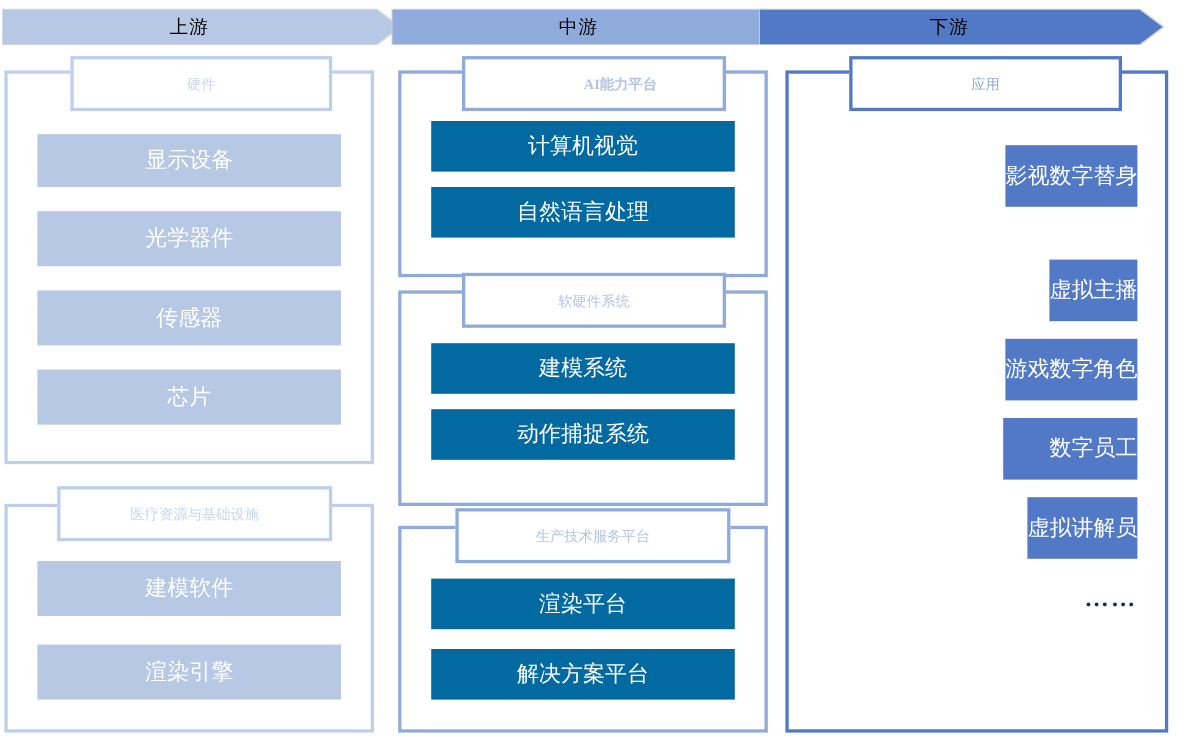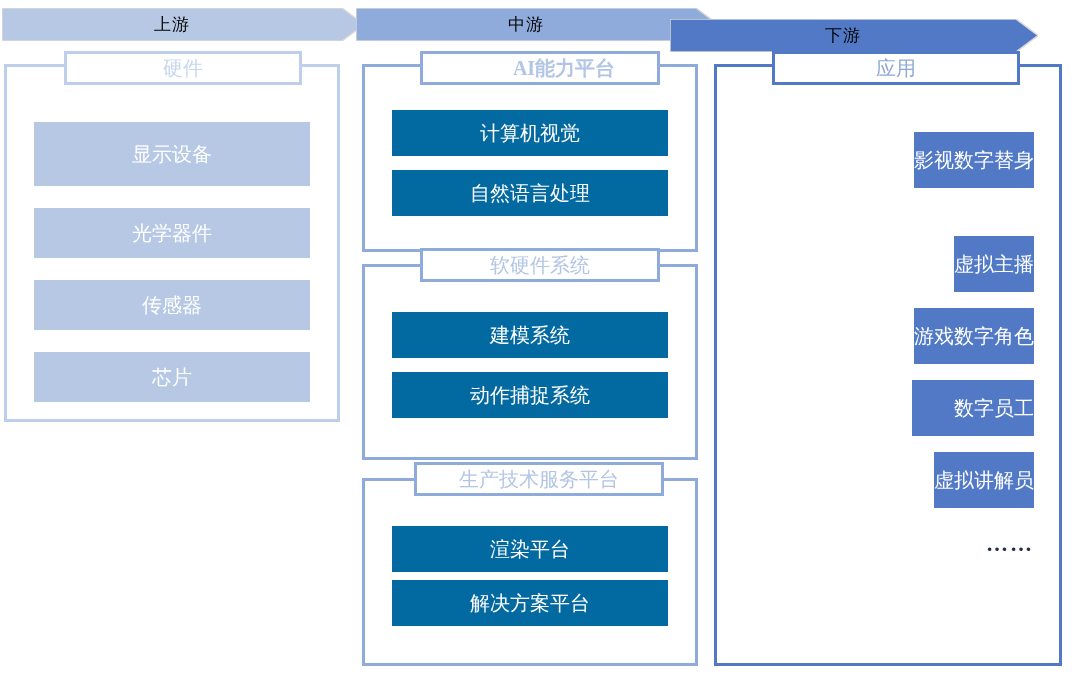--- a/index.html
+++ b/index.html
@@ -41,21 +41,21 @@
     position: relative;
     z-index: 3;
     font-size: 17px;
     color: #000000;
     letter-spacing: 1px;
     line-height: 1;
     padding-right: 22px;
   }
   #chev-up    { left: 2px;   width: 362px; }
   #chev-mid   { left: 356px; width: 362px; }
-  #chev-down  { left: 670px; width: 368px; margin-top: 11px; }
+  #chev-down  { left: 690px; width: 368px; }
 
   
   .column {
     position: absolute;
     top: 46px;
     width: 340px;
     height: 630px;
   }
   #col-up   { left: 4px; }
   #col-mid  { left: 362px; }
@@ -75,22 +75,22 @@
     background: #ffffff;
   }
   .group-caption {
     position: absolute;
     z-index: 4;
     box-sizing: border-box;
     background: #ffffff;
     display: flex;
     align-items: center;
     justify-content: center;
-    height: 34px;
-    font-size: 20px;
+    height: 50px;
+    font-size: 13px;
     line-height: 1;
     white-space: nowrap;
   }
   .group-items {
     position: absolute;
     left: 0; right: 0;
     z-index: 2;
     display: flex;
     flex-direction: column;
   }
@@ -155,27 +155,35 @@
   </div>
 
 </div>
 
 <div class="column" id="col-up">
 
   <div class="group" style="top:18px; left:0; width:336px; height:358px;">
     <div class="group-body"></div>
     <div class="group-caption" style="left:60px; width:238px; top:-13px;">硬件</div>
     <div class="group-items" style="top:58px; padding:0 30px; gap:22px;">
-      <div class="item" style="height:64px;">显示设备</div>
+      <div class="item" style="height:48px;">显示设备</div>
       <div class="item" style="height:50px;">光学器件</div>
       <div class="item" style="height:50px;">传感器</div>
       <div class="item" style="height:50px;">芯片</div>
     </div>
   </div>
 
+  <div class="group" style="top:412px; left:0; width:336px; height:208px;">
+    <div class="group-body"></div>
+    <div class="group-caption" style="left:48px; width:250px; top:-16px;">医疗资源与基础设施</div>
+    <div class="group-items" style="top:52px; padding:0 30px; gap:26px;">
+      <div class="item" style="height:50px;">建模软件</div>
+      <div class="item" style="height:50px;">渲染引擎</div>
+    </div>
+  </div>
 
 </div>
 
 <div class="column" id="col-mid">
 
   <div class="group" style="top:18px; left:0; width:336px; height:188px;">
     <div class="group-body"></div>
     <div class="group-caption" id="cap-ai" style="left:58px; width:240px; top:-13px;padding-left:48px;">AI能力平台</div>
     <div class="group-items" style="top:46px; padding:0 30px; gap:14px;">
       <div class="item" style="height:46px;">计算机视觉</div>
@@ -188,21 +196,21 @@
     <div class="group-caption" style="left:58px; width:240px; top:-16px;">软硬件系统</div>
     <div class="group-items" style="top:48px; padding:0 30px; gap:14px;">
       <div class="item" style="height:46px;">建模系统</div>
       <div class="item" style="height:46px;">动作捕捉系统</div>
     </div>
   </div>
 
   <div class="group" style="top:432px; left:0; width:336px; height:188px;">
     <div class="group-body"></div>
     <div class="group-caption" style="left:52px; width:250px; top:-16px;">生产技术服务平台</div>
-    <div class="group-items" style="top:48px; padding:0 30px; gap:8px;">
+    <div class="group-items" style="top:48px; padding:0 30px; gap:18px;">
       <div class="item" style="height:46px;">渲染平台</div>
       <div class="item" style="height:46px;">解决方案平台</div>
     </div>
   </div>
 
 </div>
 
 <div class="column" id="col-down">
 
   <div class="group" style="top:18px; left:0; width:348px; height:602px;">

